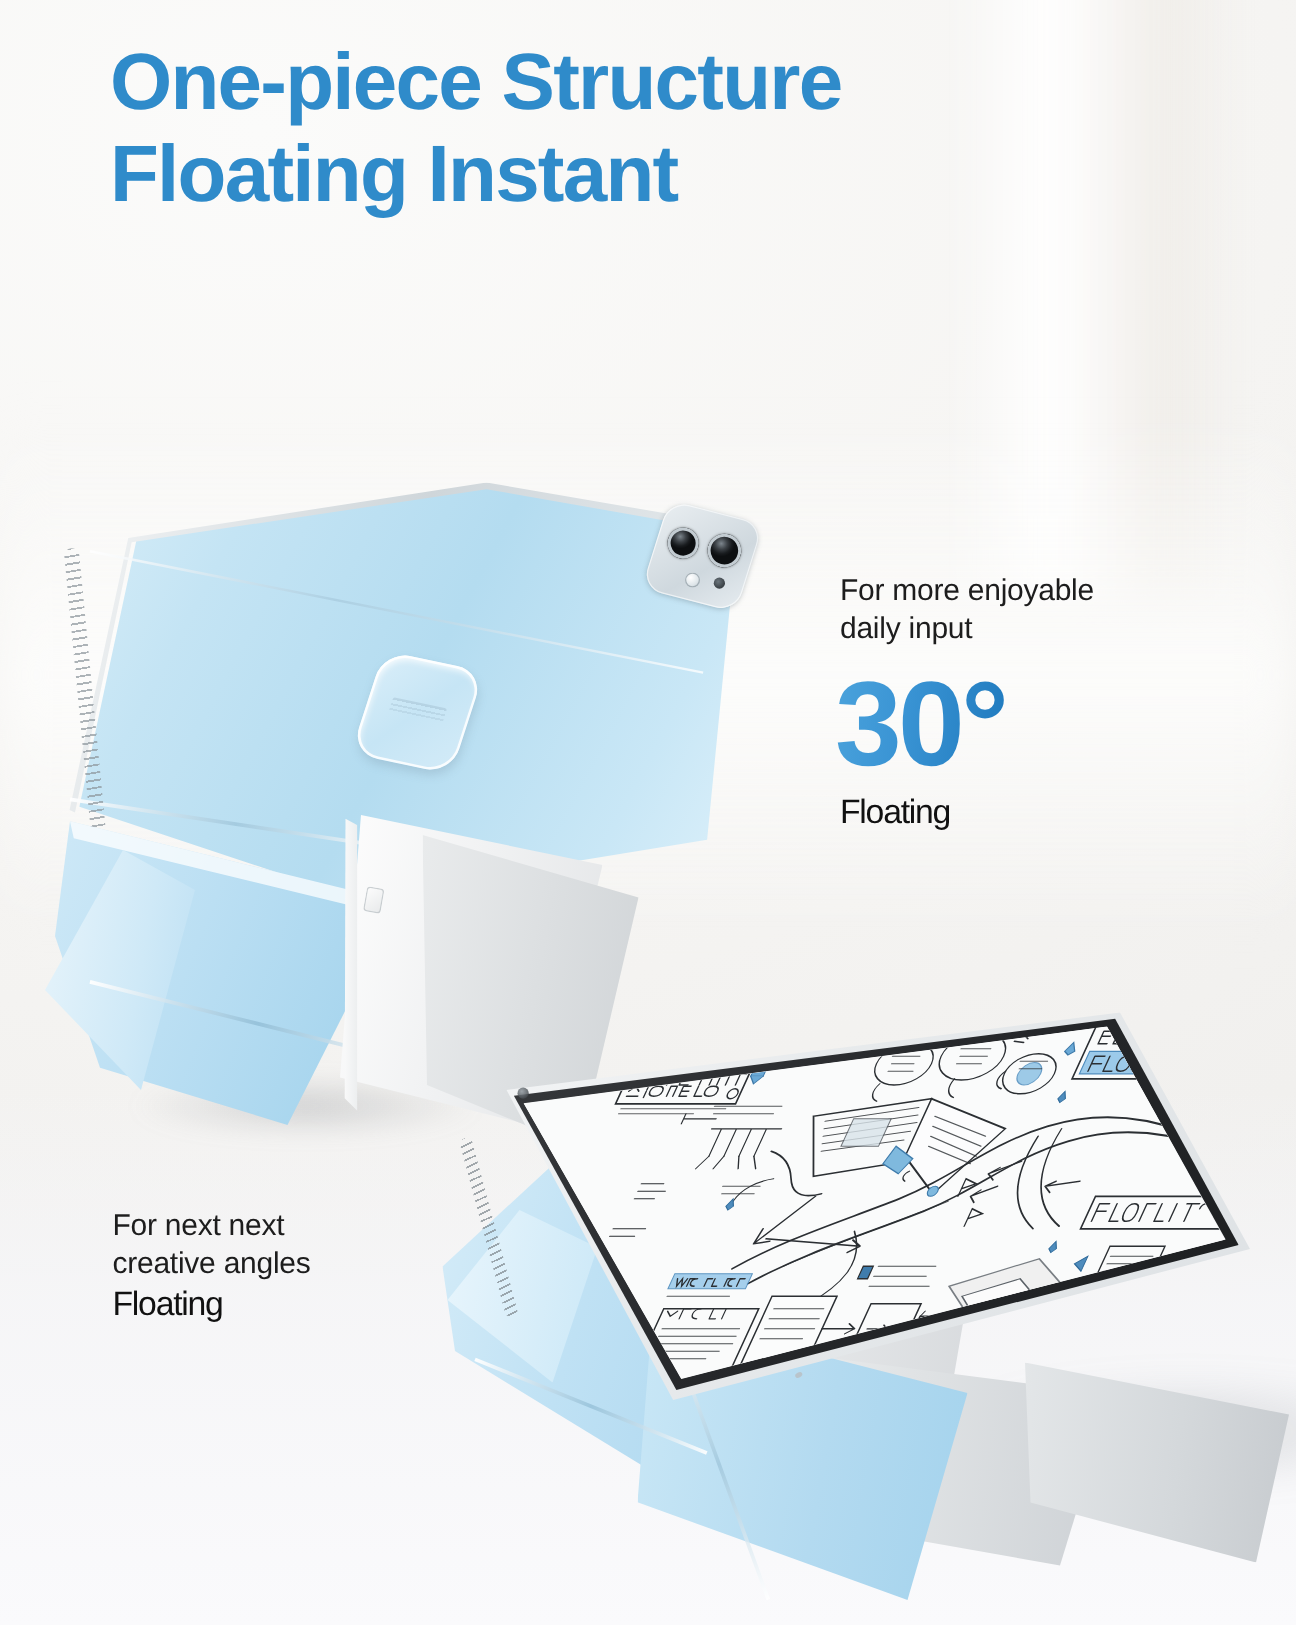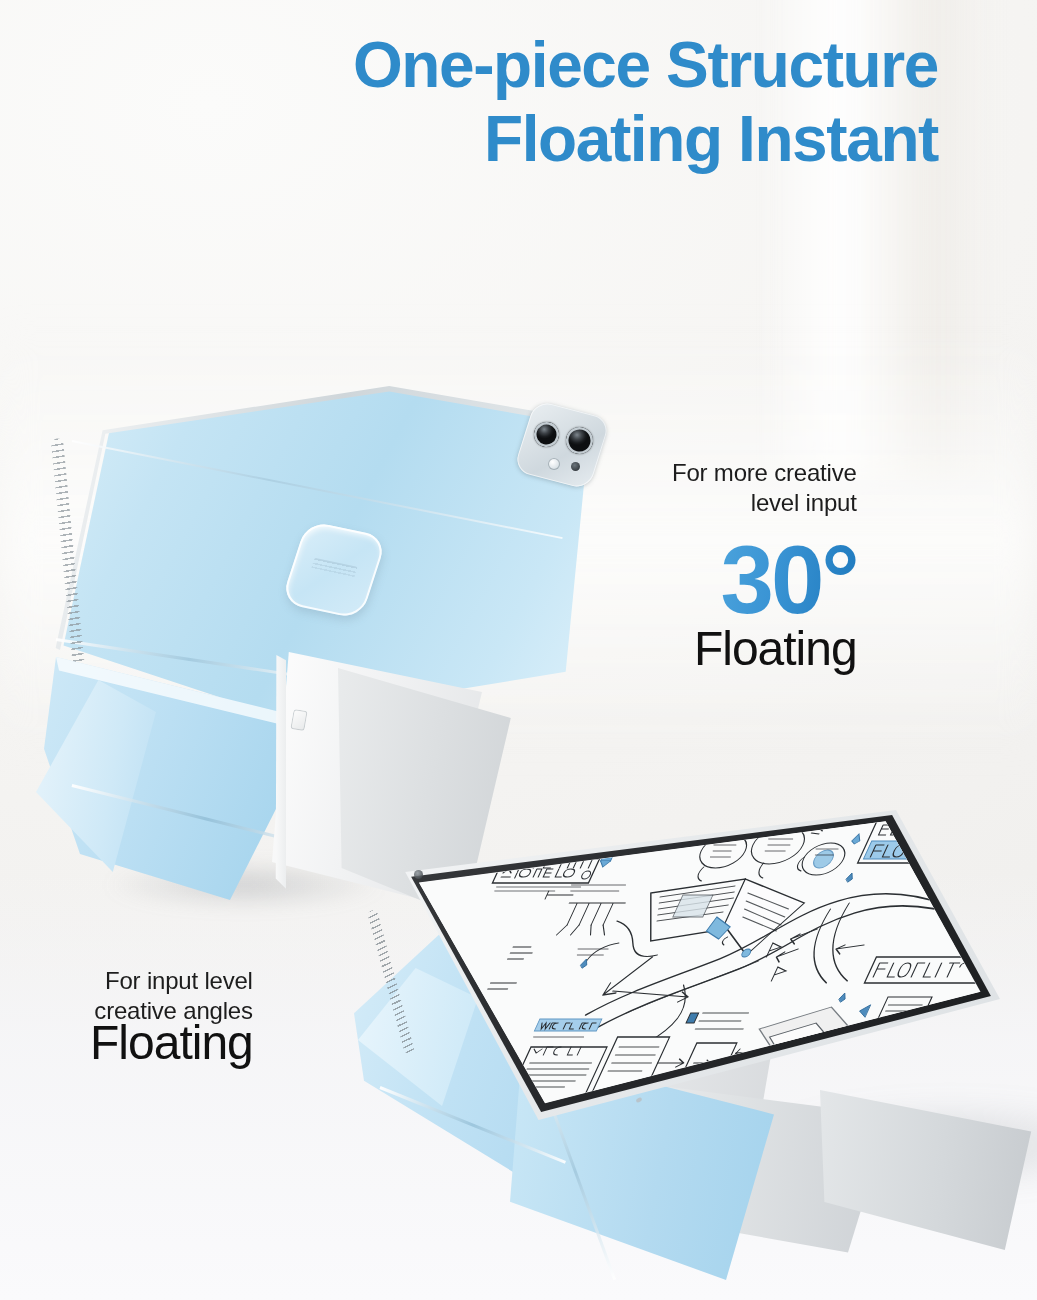--- a/index.html
+++ b/index.html
@@ -8,21 +8,20 @@
     font-family:"Liberation Sans", sans-serif;
     background:#f7f6f4;
     overflow:hidden;
     position:relative;
   }
   #stage {
     position:absolute; inset:0;
     background:
       radial-gradient(150% 90% at 20% 8%, #fbfbfa 0%, #f6f5f3 45%, #efeeec 100%);
     overflow:hidden;
-    text-align:right;
   }
   
   .bg-band {
     position:absolute; left:760px; top:-40px; width:230px; height:520px;
     background:linear-gradient(90deg, rgba(255,255,255,0) 0%, rgba(255,255,255,.95) 35%, rgba(236,232,226,.55) 75%, rgba(255,255,255,0) 100%);
     filter:blur(14px);
   }
   .bg-band2 {
     position:absolute; left:0; top:330px; width:1037px; height:420px;
     background:linear-gradient(180deg, rgba(255,255,255,0) 0%, rgba(253,253,252,.85) 50%, rgba(255,255,255,0) 100%);
@@ -51,21 +50,21 @@
   }
   .callout .angle {
     font-size:96px; line-height:104px; font-weight:bold;
     letter-spacing:-3px;
     background:linear-gradient(100deg,#4ba3dc 0%,#3a94d4 40%,#1e79bd 100%);
     -webkit-background-clip:text; background-clip:text;
     color:transparent;
     display:inline-block;
   }
   .callout .floating {
-    font-size:48px; line-height:42px; color:#111; letter-spacing:-1px;
+    font-size:27px; line-height:42px; color:#111; letter-spacing:-1px;
   }
   #callout-60 { left:672px; top:458px; }
   #callout-60 .angle { margin-left:-4px; margin-top:10px; }
   #callout-60 .floating { margin-top:-4px; }
   #callout-30 { left:90px; top:966px; }
   #callout-30 .angle { margin-left:-4px; margin-top:12px; }
   #callout-30 .floating { margin-top:-4px; }
 
   
   #tablet-back { position:absolute; left:20px; top:380px; width:620px; height:560px; }
@@ -335,22 +334,22 @@
     <div class="wing-crease"></div>
 
     <div class="panel-a"></div>
     <div class="panel-b"></div>
     <div class="panel-edge"></div>
     <div class="panel-tab"></div>
   </div>
 
   <div class="callout" id="callout-60">
     <div class="lead">
-      <span>For more creative</span><br>
-      <span>level input</span>
+      <span>For more enjoyable</span><br>
+      <span>daily input</span>
     </div>
     <div class="angle">30°</div>
     <div class="floating">Floating</div>
   </div>
 
   <div id="tablet-front">
     <div class="shadow"></div>
 
     <div class="stand-grey"></div>
     <div class="stand-grey2"></div>
@@ -566,19 +565,19 @@
       </g>
     </svg>
 
     <div class="fgrille"></div>
     <div class="cam-front"></div>
     <div class="btm-dot"></div>
   </div>
 
   <div class="callout" id="callout-30">
     <div class="lead">
-      <span>For input level</span><br>
+      <span>For next next</span><br>
       <span>creative angles</span>
     </div>
     <div class="floating">Floating</div>
   </div>
 
 </div>
 
 </body></html>

